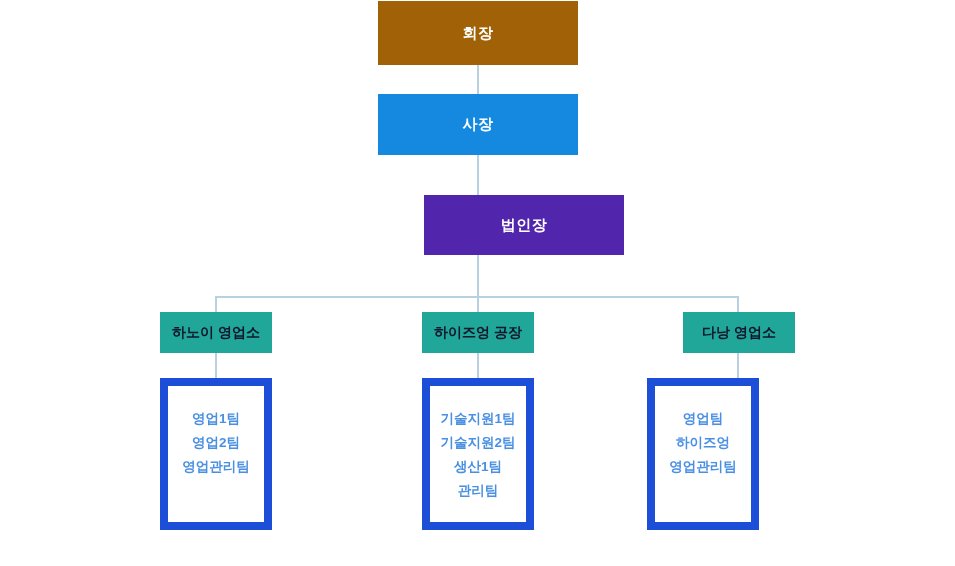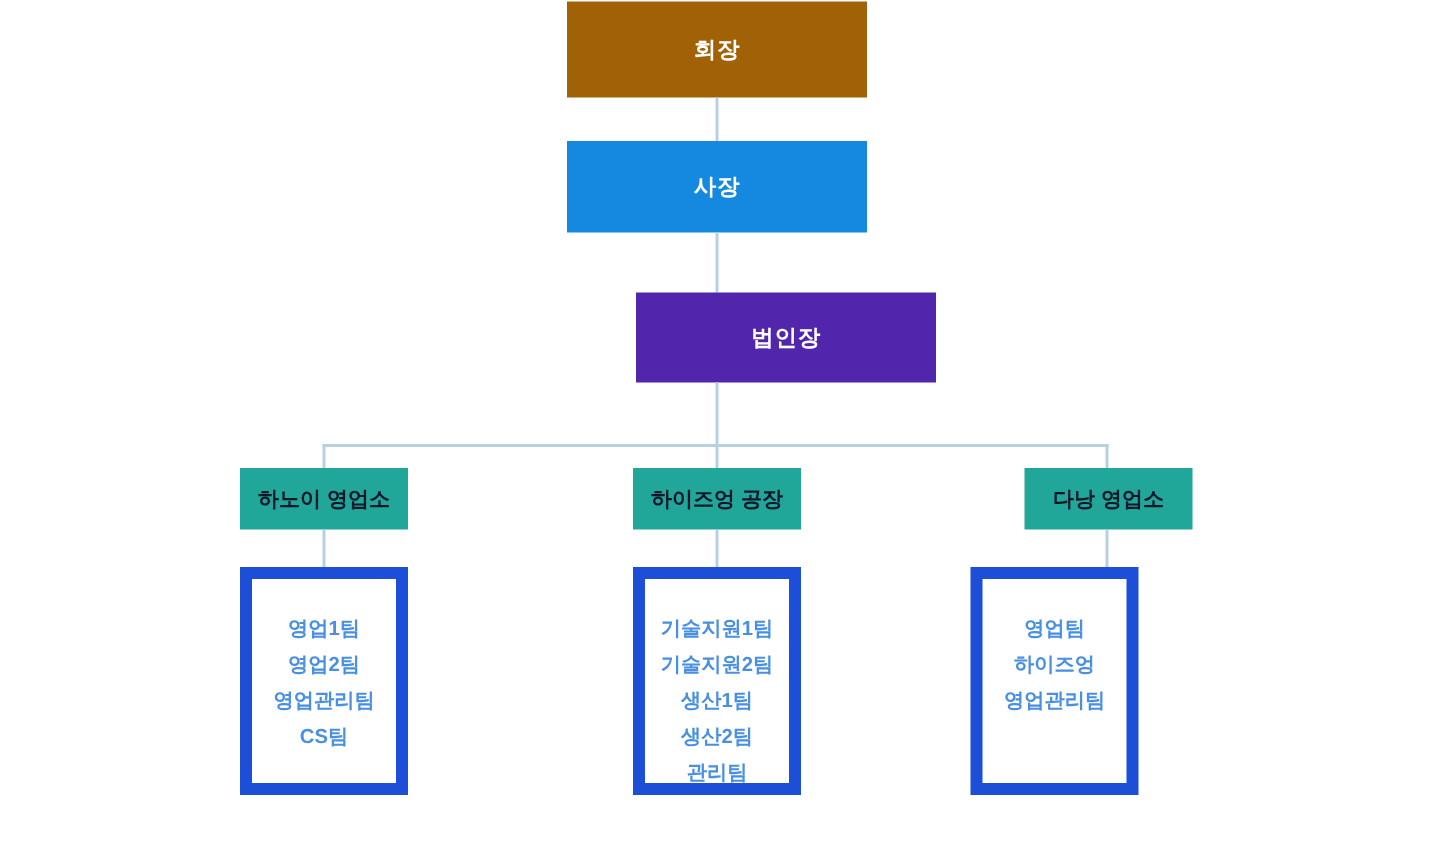--- a/index.html
+++ b/index.html
@@ -132,30 +132,28 @@
 
   <div class="conn conn-v" style="left:215px; top:353px; height:25px;"></div>
   <div class="conn conn-v" style="left:477px; top:353px; height:25px;"></div>
   <div class="conn conn-v" style="left:737px; top:353px; height:25px;"></div>
 
   <div class="team-box team-left">
     <ul class="team-list">
       <li>영업1팀</li>
       <li>영업2팀</li>
       <li>영업관리팀</li>
-      <li>CS팀</li>
     </ul>
   </div>
 
   <div class="team-box team-center">
     <ul class="team-list">
       <li>기술지원1팀</li>
       <li>기술지원2팀</li>
       <li>생산1팀</li>
-      <li>생산2팀</li>
       <li>관리팀</li>
     </ul>
   </div>
 
   <div class="team-box team-right">
     <ul class="team-list">
       <li>영업팀</li>
       <li>하이즈엉</li>
       <li>영업관리팀</li>
     </ul>

